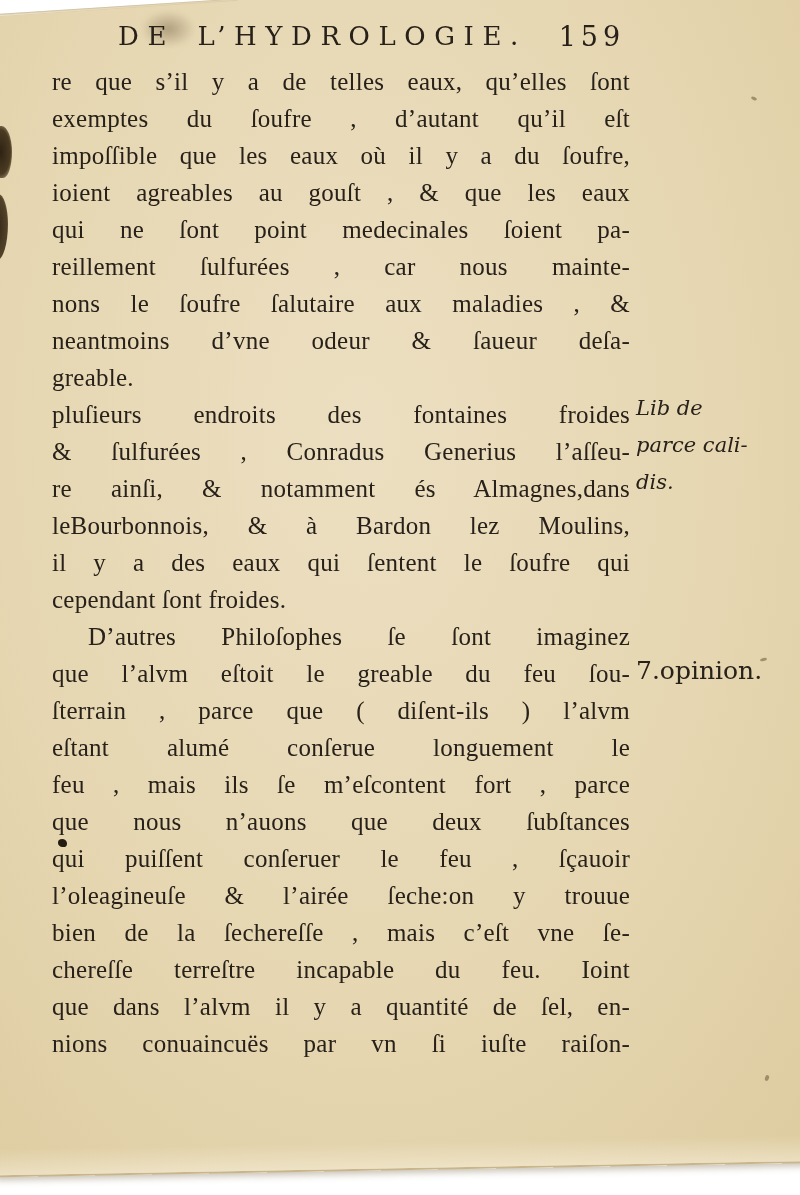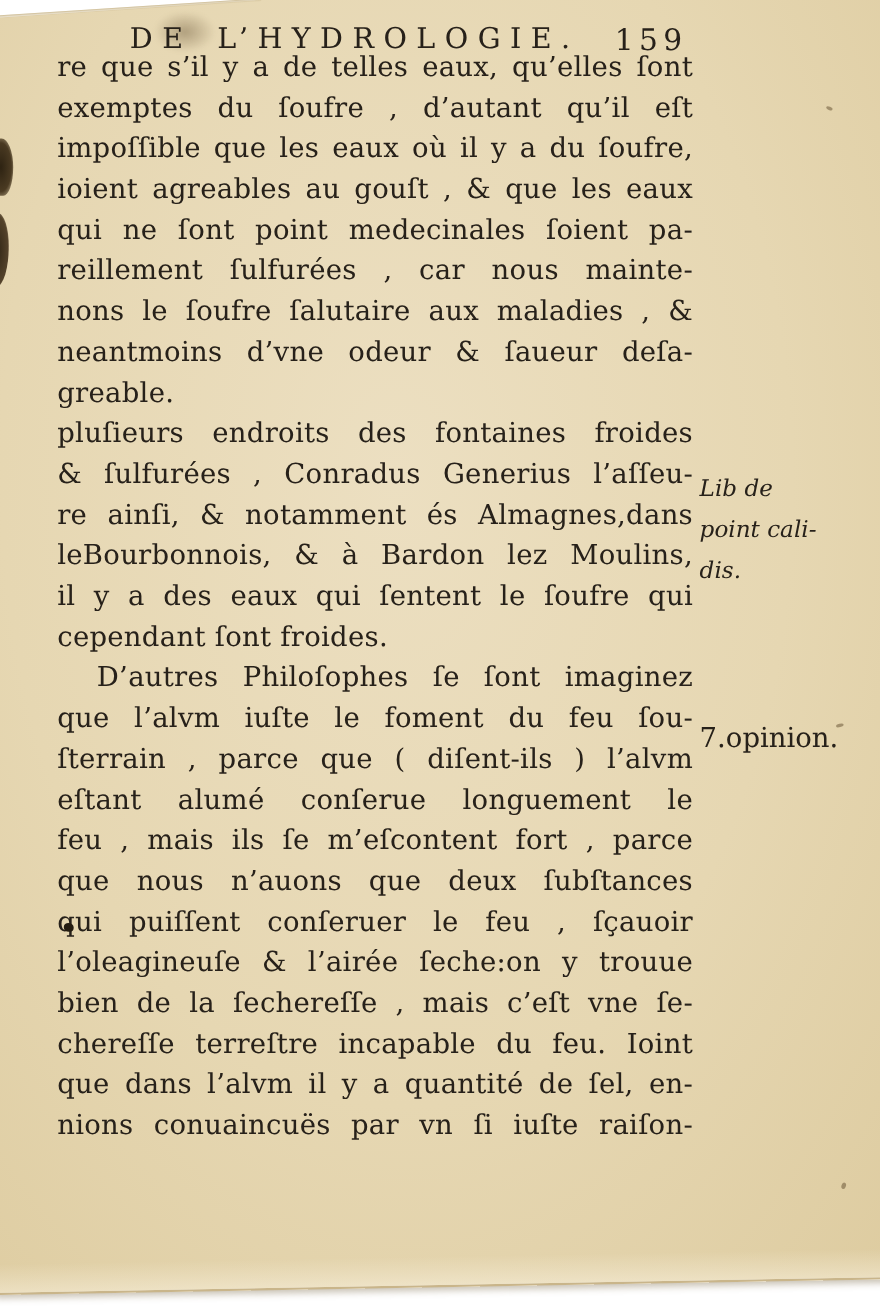--- a/index.html
+++ b/index.html
@@ -40,28 +40,28 @@
     transform:rotate(-3.7deg);transform-origin:left center;
   }
   
   .content{position:absolute;left:0;top:0;width:800px;height:1195px;z-index:2;}
   .header{
     position:absolute;top:21px;left:118px;display:flex;align-items:flex-start;
   }
   .title{font-size:26px;letter-spacing:.33em;word-spacing:.22em;white-space:nowrap;}
   .pagenum{font-size:27px;letter-spacing:.18em;margin-left:32px;}
   .text-block{
-    position:absolute;left:52px;top:42px;width:578px;
-    font-size:25px;line-height:37px;letter-spacing:.01em;
+    position:absolute;left:52px;top:63px;width:578px;
+    font-size:25px;line-height:37px;letter-spacing:.01em;font-family:Liberation Serif, serif;
   }
   .line{text-align:justify;text-align-last:justify;height:37px;overflow:visible;}
   .line.no-justify{text-align-last:left;}
   .line.indent{text-indent:36px;}
   .margin-note{position:absolute;left:636px;width:160px;line-height:37px;}
-  .note-citation{top:390px;font-style:italic;font-size:21px;margin-top:36px;}
+  .note-citation{top:390px;font-style:italic;font-size:21px;}
   .note-opinion{top:652px;font-size:25px;}
   
   .blob-a{
     position:absolute;left:-3px;top:126px;width:15px;height:52px;
     background:radial-gradient(ellipse at 25% 50%, #2e2312 0%, #4a3a22 60%, rgba(90,72,45,0) 100%);
     border-radius:0 70% 60% 0 / 0 50% 50% 0;
   }
   .blob-b{
     position:absolute;left:-4px;top:194px;width:12px;height:66px;
     background:radial-gradient(ellipse at 20% 50%, #342917 0%, #53422a 65%, rgba(90,72,45,0) 100%);
@@ -104,36 +104,36 @@
       <div class="line">nons le ſoufre ſalutaire aux maladies , &amp;</div>
       <div class="line">neantmoins d’vne odeur &amp; ſaueur deſa-</div>
       <div class="line no-justify">greable.</div>
       <div class="line">pluſieurs endroits des fontaines froides</div>
       <div class="line">&amp; ſulfurées , Conradus Generius l’aſſeu-</div>
       <div class="line">re ainſi, &amp; notamment és Almagnes,dans</div>
       <div class="line">leBourbonnois, &amp; à Bardon lez Moulins,</div>
       <div class="line">il y a des eaux qui ſentent le ſoufre qui</div>
       <div class="line no-justify">cependant ſont froides.</div>
       <div class="line indent">D’autres Philoſophes ſe ſont imaginez</div>
-      <div class="line">que l’alvm iuſte le foment du feu ſou-</div>
+      <div class="line">que l’alvm eſtoit le greable du feu ſou-</div>
       <div class="line">ſterrain , parce que ( diſent-ils ) l’alvm</div>
       <div class="line">eſtant alumé conſerue longuement le</div>
       <div class="line">feu , mais ils ſe m’eſcontent fort , parce</div>
       <div class="line">que nous n’auons que deux ſubſtances</div>
       <div class="line">qui puiſſent conſeruer le feu , ſçauoir</div>
       <div class="line">l’oleagineuſe &amp; l’airée ſeche:on y trouue</div>
       <div class="line">bien de la ſechereſſe , mais c’eſt vne ſe-</div>
       <div class="line">chereſſe terreſtre incapable du feu. Ioint</div>
       <div class="line">que dans l’alvm il y a quantité de ſel, en-</div>
       <div class="line">nions conuaincuës par vn ſi iuſte raiſon-</div>
     </div>
 
   <div class="margin-note note-citation">
       <div class="note-line">Lib de</div>
-      <div class="note-line">point cali-</div>
+      <div class="note-line">parce cali-</div>
       <div class="note-line">dis.</div>
     </div>
   <div class="margin-note note-opinion">
       <div class="note-line">7.opinion.</div>
     </div>
 
   <div class="blob-a"></div>
   <div class="blob-b"></div>
   <div class="ink-dot"></div>
   <div class="speck s1"></div>

